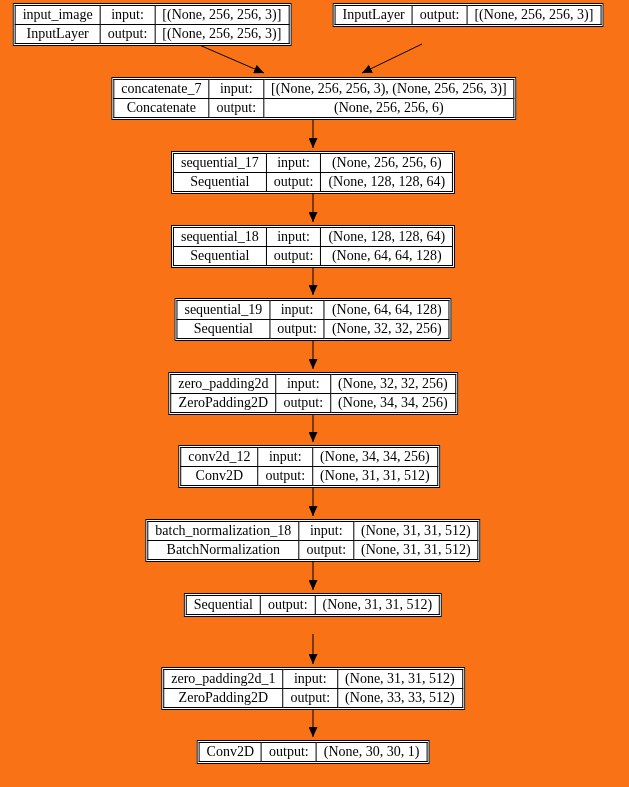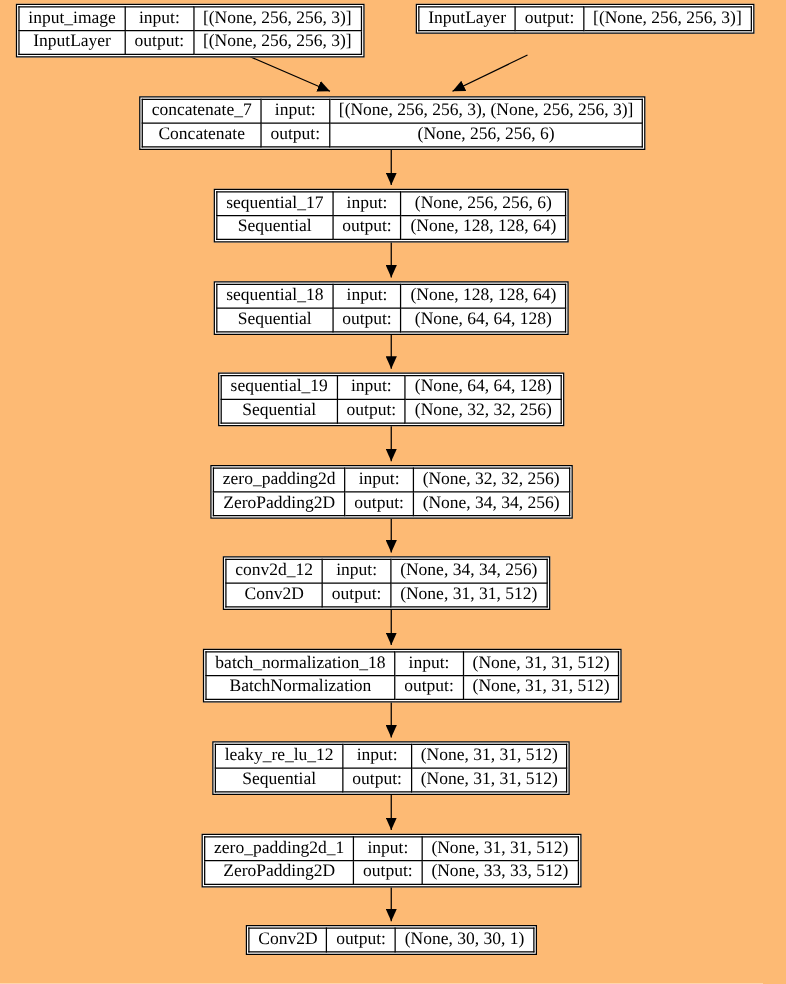--- a/index.html
+++ b/index.html
@@ -1,20 +1,20 @@
 <!DOCTYPE html>
 <html><head>
 <meta charset="utf-8">
 <style>
   html, body { margin: 0; padding: 0; background: #ffffff; }
   .canvas {
     position: relative;
     width: 629px;
     height: 787px;
-    background: #fdba74;
+    background: #f97316;
     font-family: "Liberation Serif", serif;
     overflow: hidden;
   }
   svg.edges {
     position: absolute;
     left: 0; top: 0;
     z-index: 1;
   }
   .node {
     position: absolute;
@@ -183,45 +183,40 @@
       </tr>
       <tr>
         <td>Conv2D</td>
         <td>output:</td>
         <td>(None, 31, 31, 512)</td>
       </tr>
     </tbody>
       </table>
   </div>
 
-  <div class="node" style="left:330px; top:519px">
+  <div class="node" style="left:313px; top:519px">
     <table class="record">
       <tbody>
           <tr>
         <td>batch_normalization_18</td>
         <td>input:</td>
         <td>(None, 31, 31, 512)</td>
       </tr>
       <tr>
         <td>BatchNormalization</td>
         <td>output:</td>
         <td>(None, 31, 31, 512)</td>
       </tr>
     </tbody>
       </table>
   </div>
 
   <div class="node" style="left:313px; top:593px">
     <table class="record">
       <tbody>
-          <tr>
-        <td>leaky_re_lu_12</td>
-        <td>input:</td>
-        <td>(None, 31, 31, 512)</td>
-      </tr>
       <tr>
         <td>Sequential</td>
         <td>output:</td>
         <td>(None, 31, 31, 512)</td>
       </tr>
     </tbody>
       </table>
   </div>
 
   <div class="node" style="left:313px; top:667px">

